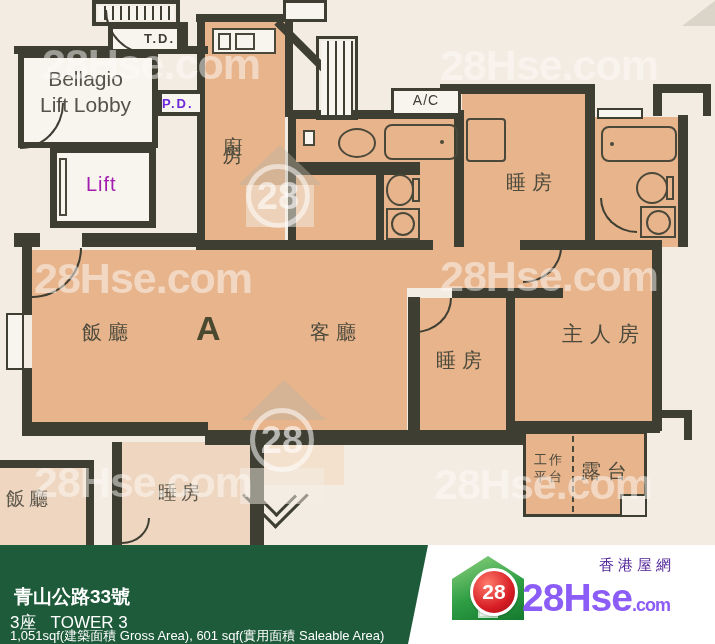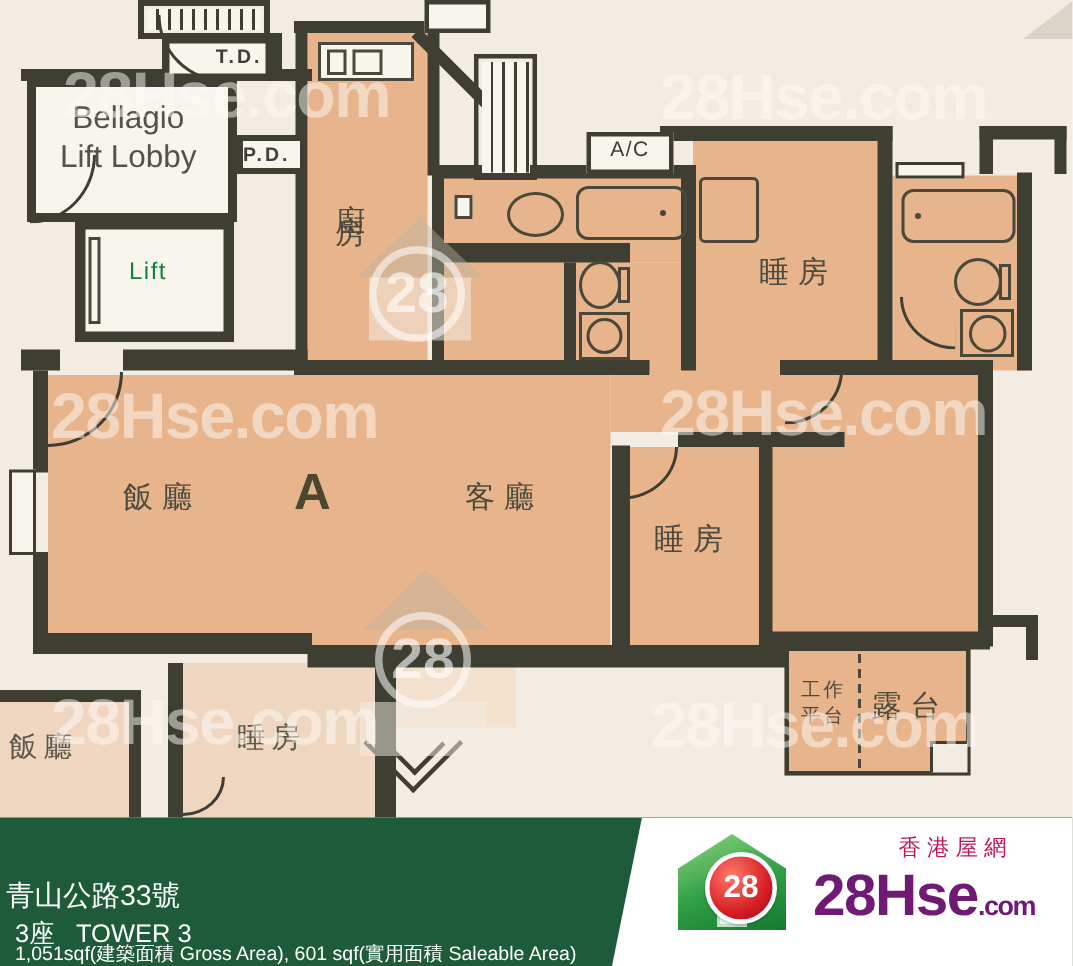--- a/index.html
+++ b/index.html
@@ -20,24 +20,24 @@
   .wmt{position:absolute;font-size:43px;font-weight:bold;letter-spacing:-1px;color:rgba(253,251,247,0.5);white-space:nowrap;pointer-events:none;}
   .wmbadge{position:absolute;width:64px;height:64px;border-radius:50%;border:5px solid rgba(255,255,255,0.55);color:rgba(255,255,255,0.62);font-size:38px;font-weight:bold;text-align:center;line-height:54px;box-sizing:border-box;pointer-events:none;letter-spacing:0;}
   .wmroof{position:absolute;width:0;height:0;border-left:42px solid transparent;border-right:42px solid transparent;border-bottom:40px solid rgba(188,178,162,0.42);pointer-events:none;}
   .wmbody{position:absolute;background:rgba(244,238,229,0.5);pointer-events:none;}
   .footer{position:absolute;left:0;top:545px;width:715px;height:99px;background:#1e5b3a;}
   .fpanel{position:absolute;left:400px;top:545px;width:315px;height:99px;background:#ffffff;clip-path:polygon(28px 0,315px 0,315px 99px,8px 99px);}
   .ft{position:absolute;color:#ffffff;white-space:pre;}
   .house{position:absolute;left:452px;top:556px;width:72px;height:64px;background:linear-gradient(160deg,#8fd37f,#2e9e44 55%,#157a2e);clip-path:polygon(50% 0,100% 36%,100% 100%,0 100%,0 36%);}
   .housedoor{position:absolute;left:478px;top:598px;width:20px;height:20px;background:#eef7ee;border:2px solid #bfe3c4;box-sizing:border-box;}
   .redcircle{position:absolute;left:470px;top:568px;width:42px;height:42px;border-radius:50%;background:radial-gradient(circle at 35% 30%,#ff7a6a,#d61c24 62%,#9e0f16);border:3px solid #fff;box-sizing:content-box;color:#fff;font-weight:bold;font-size:21px;text-align:center;line-height:42px;box-shadow:0 1px 2px rgba(0,0,0,0.25);}
-  .brand{position:absolute;left:522px;top:576px;color:#701a75;font-weight:bold;display:flex;align-items:baseline;letter-spacing:-1px;margin-left:20px;}
+  .brand{position:absolute;left:522px;top:576px;color:#8b5cf6;font-weight:bold;display:flex;align-items:baseline;letter-spacing:-1px;}
   .brand .b1{font-size:39px;}
   .brand .b2{font-size:18px;}
-  .tagline{position:absolute;left:599px;top:556px;color:#be185d;font-size:15px;letter-spacing:4px;}
+  .tagline{position:absolute;left:599px;top:556px;color:#4c1d95;font-size:15px;letter-spacing:4px;}
   .dash{position:absolute;border-left:2px dashed #4a483a;}
   .chev{position:absolute;border-right:3px solid #3e3e32;border-bottom:3px solid #3e3e32;transform:rotate(45deg);}
 </style>
 </head>
 <body>
 
 <div id="stage">
 
   <div class="fill" style="left:205px;top:22px;width:80px;height:225px;"></div>
   <div class="fill" style="left:296px;top:117px;width:164px;height:58px;"></div>
@@ -96,28 +96,28 @@
   <div class="wb stripes" style="left:92px;top:0px;width:88px;height:26px;"></div>
   <div class="wb" style="left:108px;top:24px;width:74px;height:30px;border-width:5px;text-align:right;">
     <span class="lbl lbl-sm" style="position:static;font-weight:bold;color:#3e3e32;padding-right:2px;">T.D.</span>
   </div>
   <div class="wb" style="left:18px;top:52px;width:140px;height:96px;border-width:6px;"></div>
   <div class="lbl" style="left:40px;top:66px;font-size:21px;letter-spacing:0;color:#55524a;text-align:center;line-height:26px;">
     <div>Bellagio</div>
     <div>Lift Lobby</div>
   </div>
   <div class="wb" style="left:158px;top:90px;width:46px;height:26px;border-width:4px;">
-    <span class="lbl lbl-sm" style="position:static;font-weight:bold;color:#404040;">P.D.</span>
+    <span class="lbl lbl-sm" style="position:static;font-weight:bold;color:#6d28d9;">P.D.</span>
   </div>
   <div class="wb" style="left:50px;top:146px;width:106px;height:82px;border-width:7px;"></div>
   <div class="fx" style="left:59px;top:158px;width:8px;height:58px;background:#f8f5ef;"></div>
-  <div class="lbl" style="left:86px;top:172px;font-size:16px;letter-spacing:1px;color:#15803d;">Lift</div>
+  <div class="lbl" style="left:86px;top:172px;font-size:20px;letter-spacing:1px;color:#a21caf;">Lift</div>
   <div class="wb" style="left:283px;top:0px;width:44px;height:22px;border-width:3px;"></div>
   <div class="wb stripes" style="left:316px;top:36px;width:42px;height:84px;border-width:3px;"></div>
-  <div class="wb" style="left:391px;top:88px;width:58px;height:28px;border-width:3px;text-align:center;">
+  <div class="wb" style="left:391px;top:88px;width:70px;height:28px;border-width:3px;text-align:center;">
     <span class="lbl" style="position:static;font-size:14px;letter-spacing:1px;color:#3e3e32;">A/C</span>
   </div>
   <div class="wb" style="left:597px;top:108px;width:46px;height:11px;border-width:2px;"></div>
   <div class="wb" style="left:6px;top:313px;width:18px;height:57px;border-width:2px;"></div>
 
   <div class="fx" style="left:212px;top:28px;width:64px;height:26px;background:#f8f5ef;"></div>
   <div class="fx" style="left:218px;top:33px;width:13px;height:17px;"></div>
   <div class="fx" style="left:235px;top:33px;width:20px;height:17px;"></div>
   <div class="fx" style="left:338px;top:128px;width:38px;height:30px;border-radius:50%;"></div>
   <div class="fx" style="left:303px;top:130px;width:12px;height:16px;background:#f8f5ef;"></div>
@@ -147,20 +147,21 @@
   <div class="abs" style="left:620px;top:494px;width:25px;height:21px;background:#f2ece3;border-left:2px solid #3e3e32;border-top:2px solid #3e3e32;box-sizing:border-box;"></div>
   <div class="chev" style="left:252px;top:472px;width:44px;height:44px;"></div>
   <div class="chev" style="left:262px;top:482px;width:26px;height:26px;"></div>
 
   <div class="lbl" style="left:221px;top:120px;writing-mode:vertical-rl;letter-spacing:8px;">廚房</div>
   <div class="lbl" style="left:506px;top:170px;">睡房</div>
   <div class="lbl" style="left:82px;top:320px;">飯廳</div>
   <div class="lbl" style="left:196px;top:308px;font-size:34px;font-weight:bold;letter-spacing:0;color:#4a482e;">A</div>
   <div class="lbl" style="left:310px;top:320px;">客廳</div>
   <div class="lbl" style="left:436px;top:348px;">睡房</div>
+  <div class="lbl" style="left:562px;top:321px;letter-spacing:7px;font-size:21px;">主人房</div>
   <div class="lbl lbl-sm" style="left:534px;top:451px;line-height:17px;">
     <div>工作</div>
     <div>平台</div>
   </div>
   <div class="lbl" style="left:581px;top:459px;font-size:20px;">露台</div>
   <div class="lbl" style="left:6px;top:488px;font-size:19px;letter-spacing:4px;color:#5a564a;">飯廳</div>
   <div class="lbl" style="left:158px;top:482px;font-size:19px;letter-spacing:4px;color:#5a564a;">睡房</div>
 
   <div class="wmroof" style="left:238px;top:145px;"></div>
   <div class="wmbody" style="left:246px;top:185px;width:68px;height:42px;"></div>
@@ -171,21 +172,21 @@
   <div class="wmt" style="left:440px;top:41px;">28Hse.com</div>
   <div class="wmt" style="left:34px;top:254px;">28Hse.com</div>
   <div class="wmt" style="left:440px;top:252px;">28Hse.com</div>
   <div class="wmt" style="left:34px;top:458px;">28Hse.com</div>
   <div class="wmt" style="left:434px;top:460px;">28Hse.com</div>
   <div class="wmbadge" style="left:246px;top:164px;">28</div>
   <div class="wmbadge" style="left:250px;top:408px;">28</div>
 
   <div class="footer"></div>
   <div class="fpanel"></div>
-  <div class="ft" style="left:4px;top:584px;font-size:19px;font-weight:normal;text-align:right;">青山公路33號</div>
+  <div class="ft" style="left:14px;top:584px;font-size:19px;font-weight:bold;text-align:right;">青山公路33號</div>
   <div class="ft" style="left:10px;top:611px;font-size:17px;">3座   TOWER 3</div>
   <div class="ft" style="left:10px;top:627px;font-size:13px;">1,051sqf(建築面積 Gross Area), 601 sqf(實用面積 Saleable Area)</div>
 
   <div class="house"></div>
   <div class="housedoor"></div>
   <div class="redcircle">28</div>
   <div class="brand">
     <span class="b1">28Hse</span>
       <span class="b2">.com</span>
   </div>

